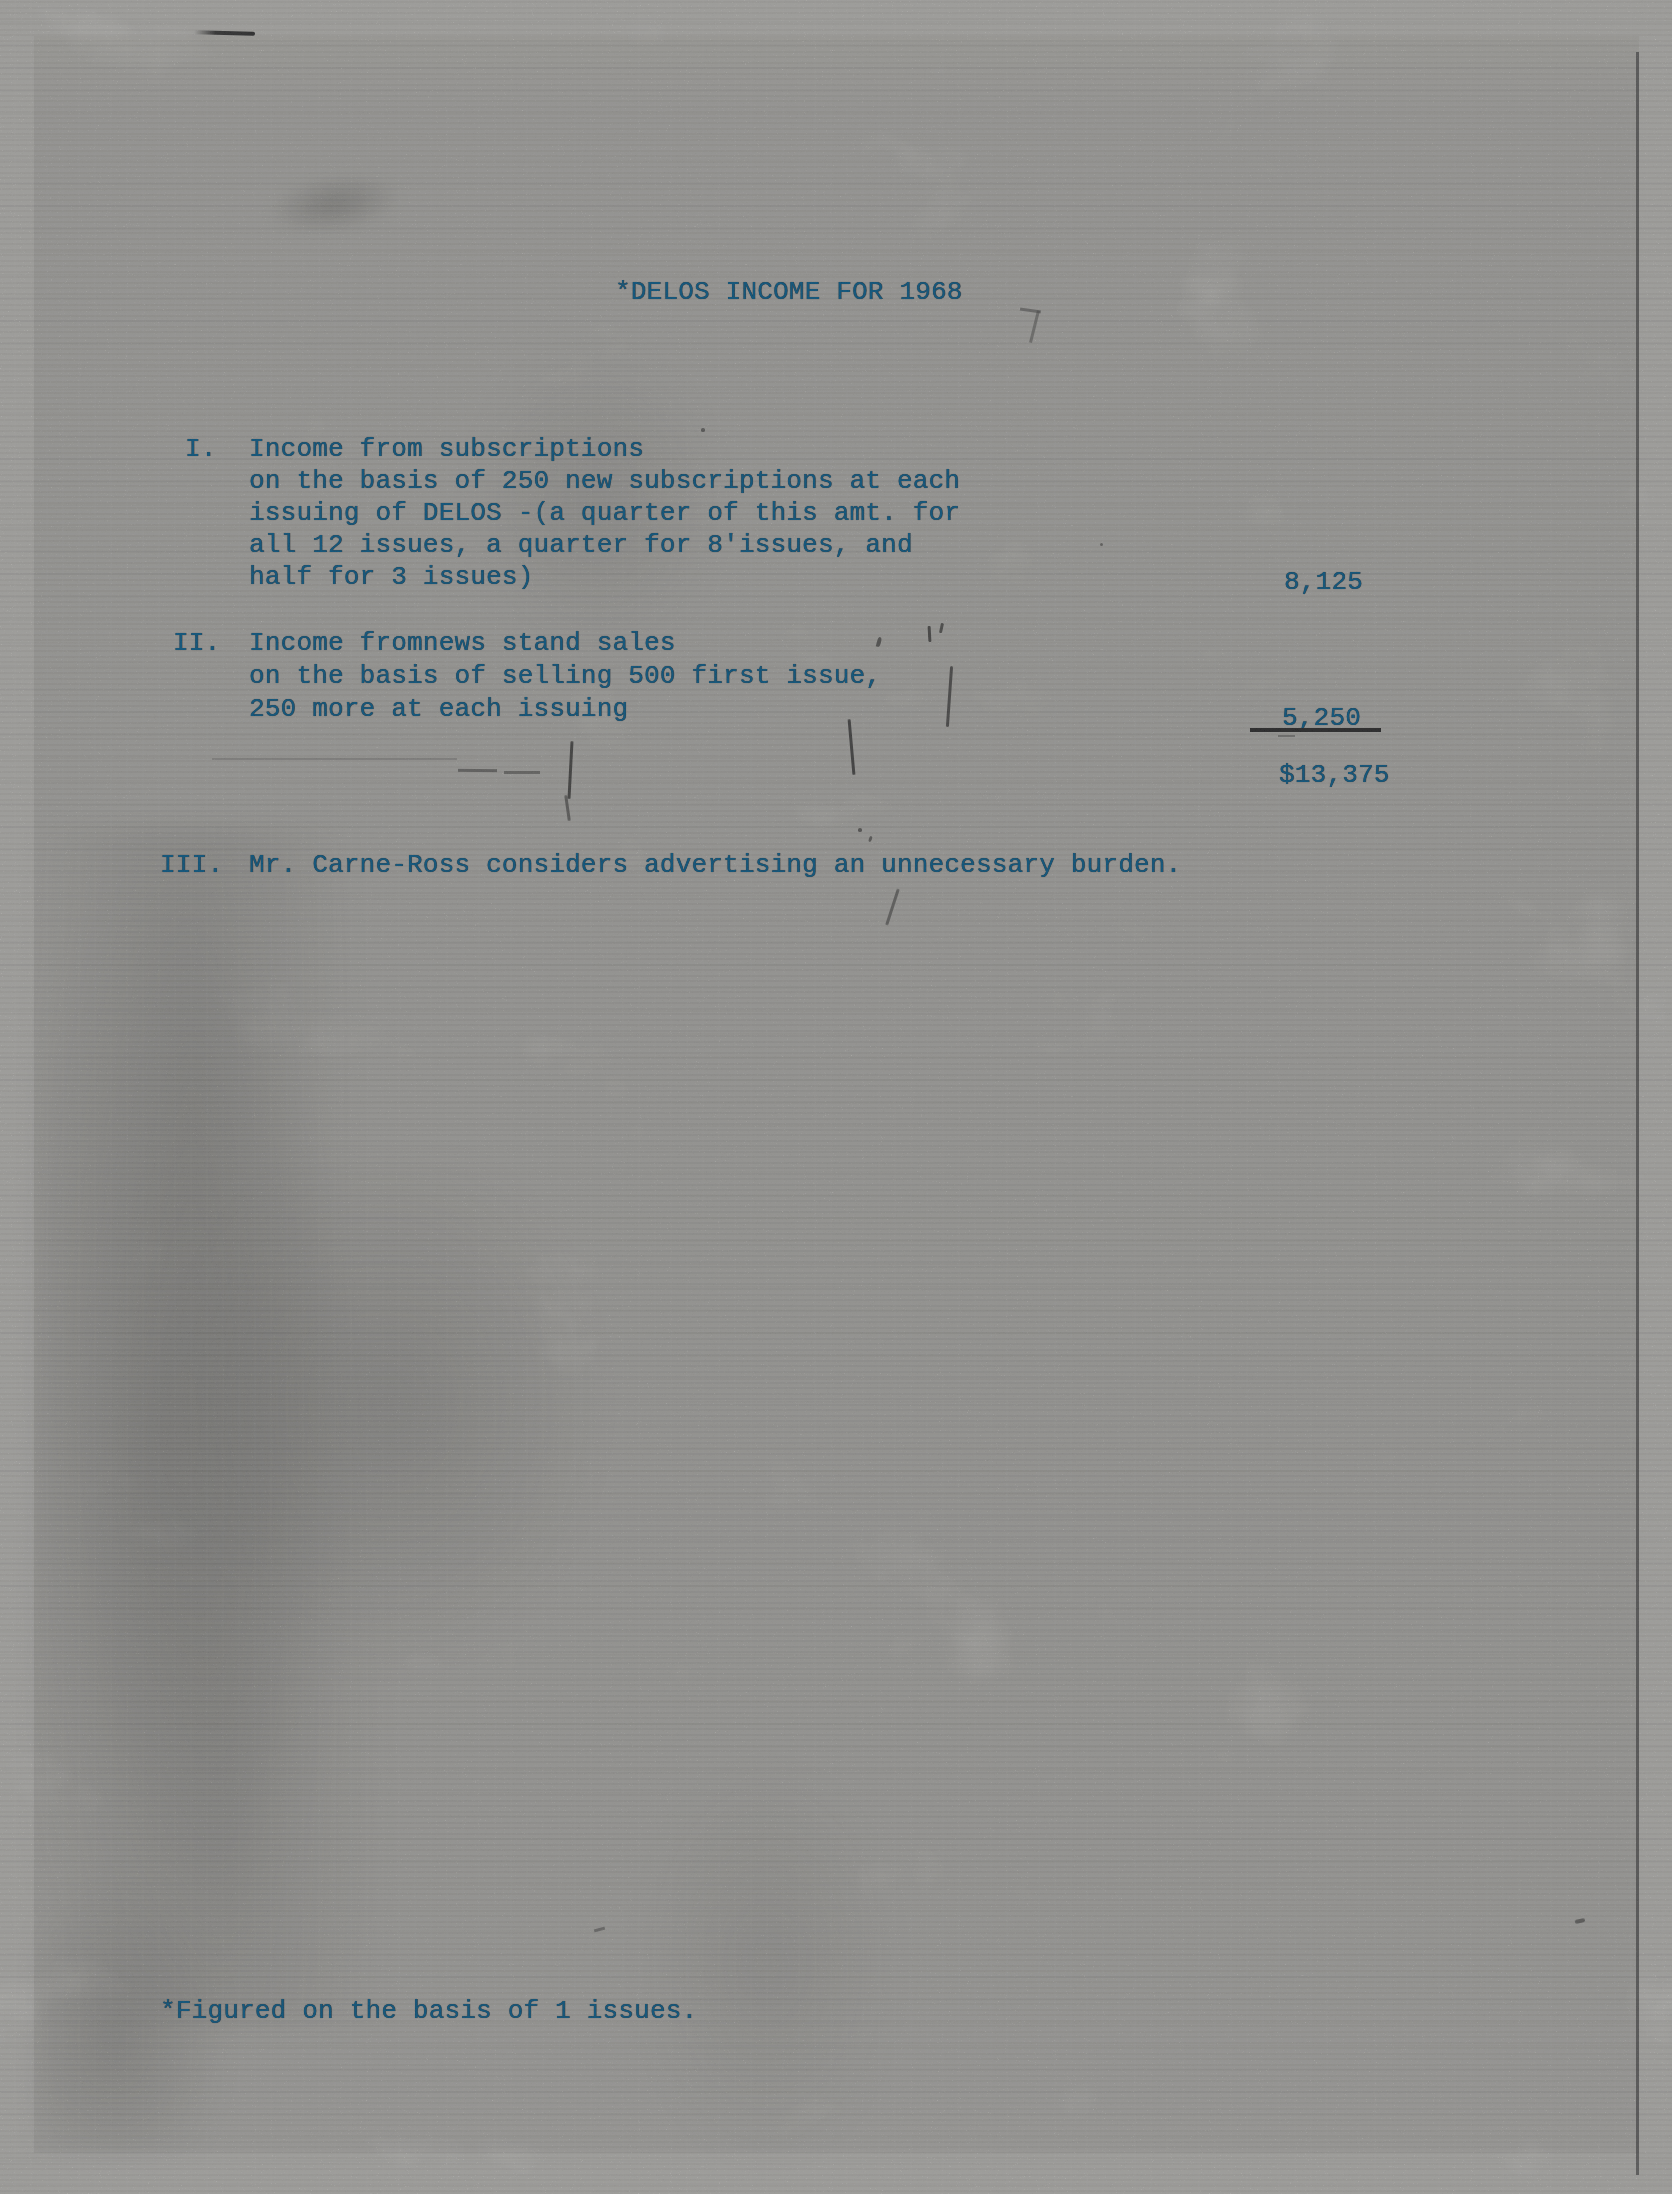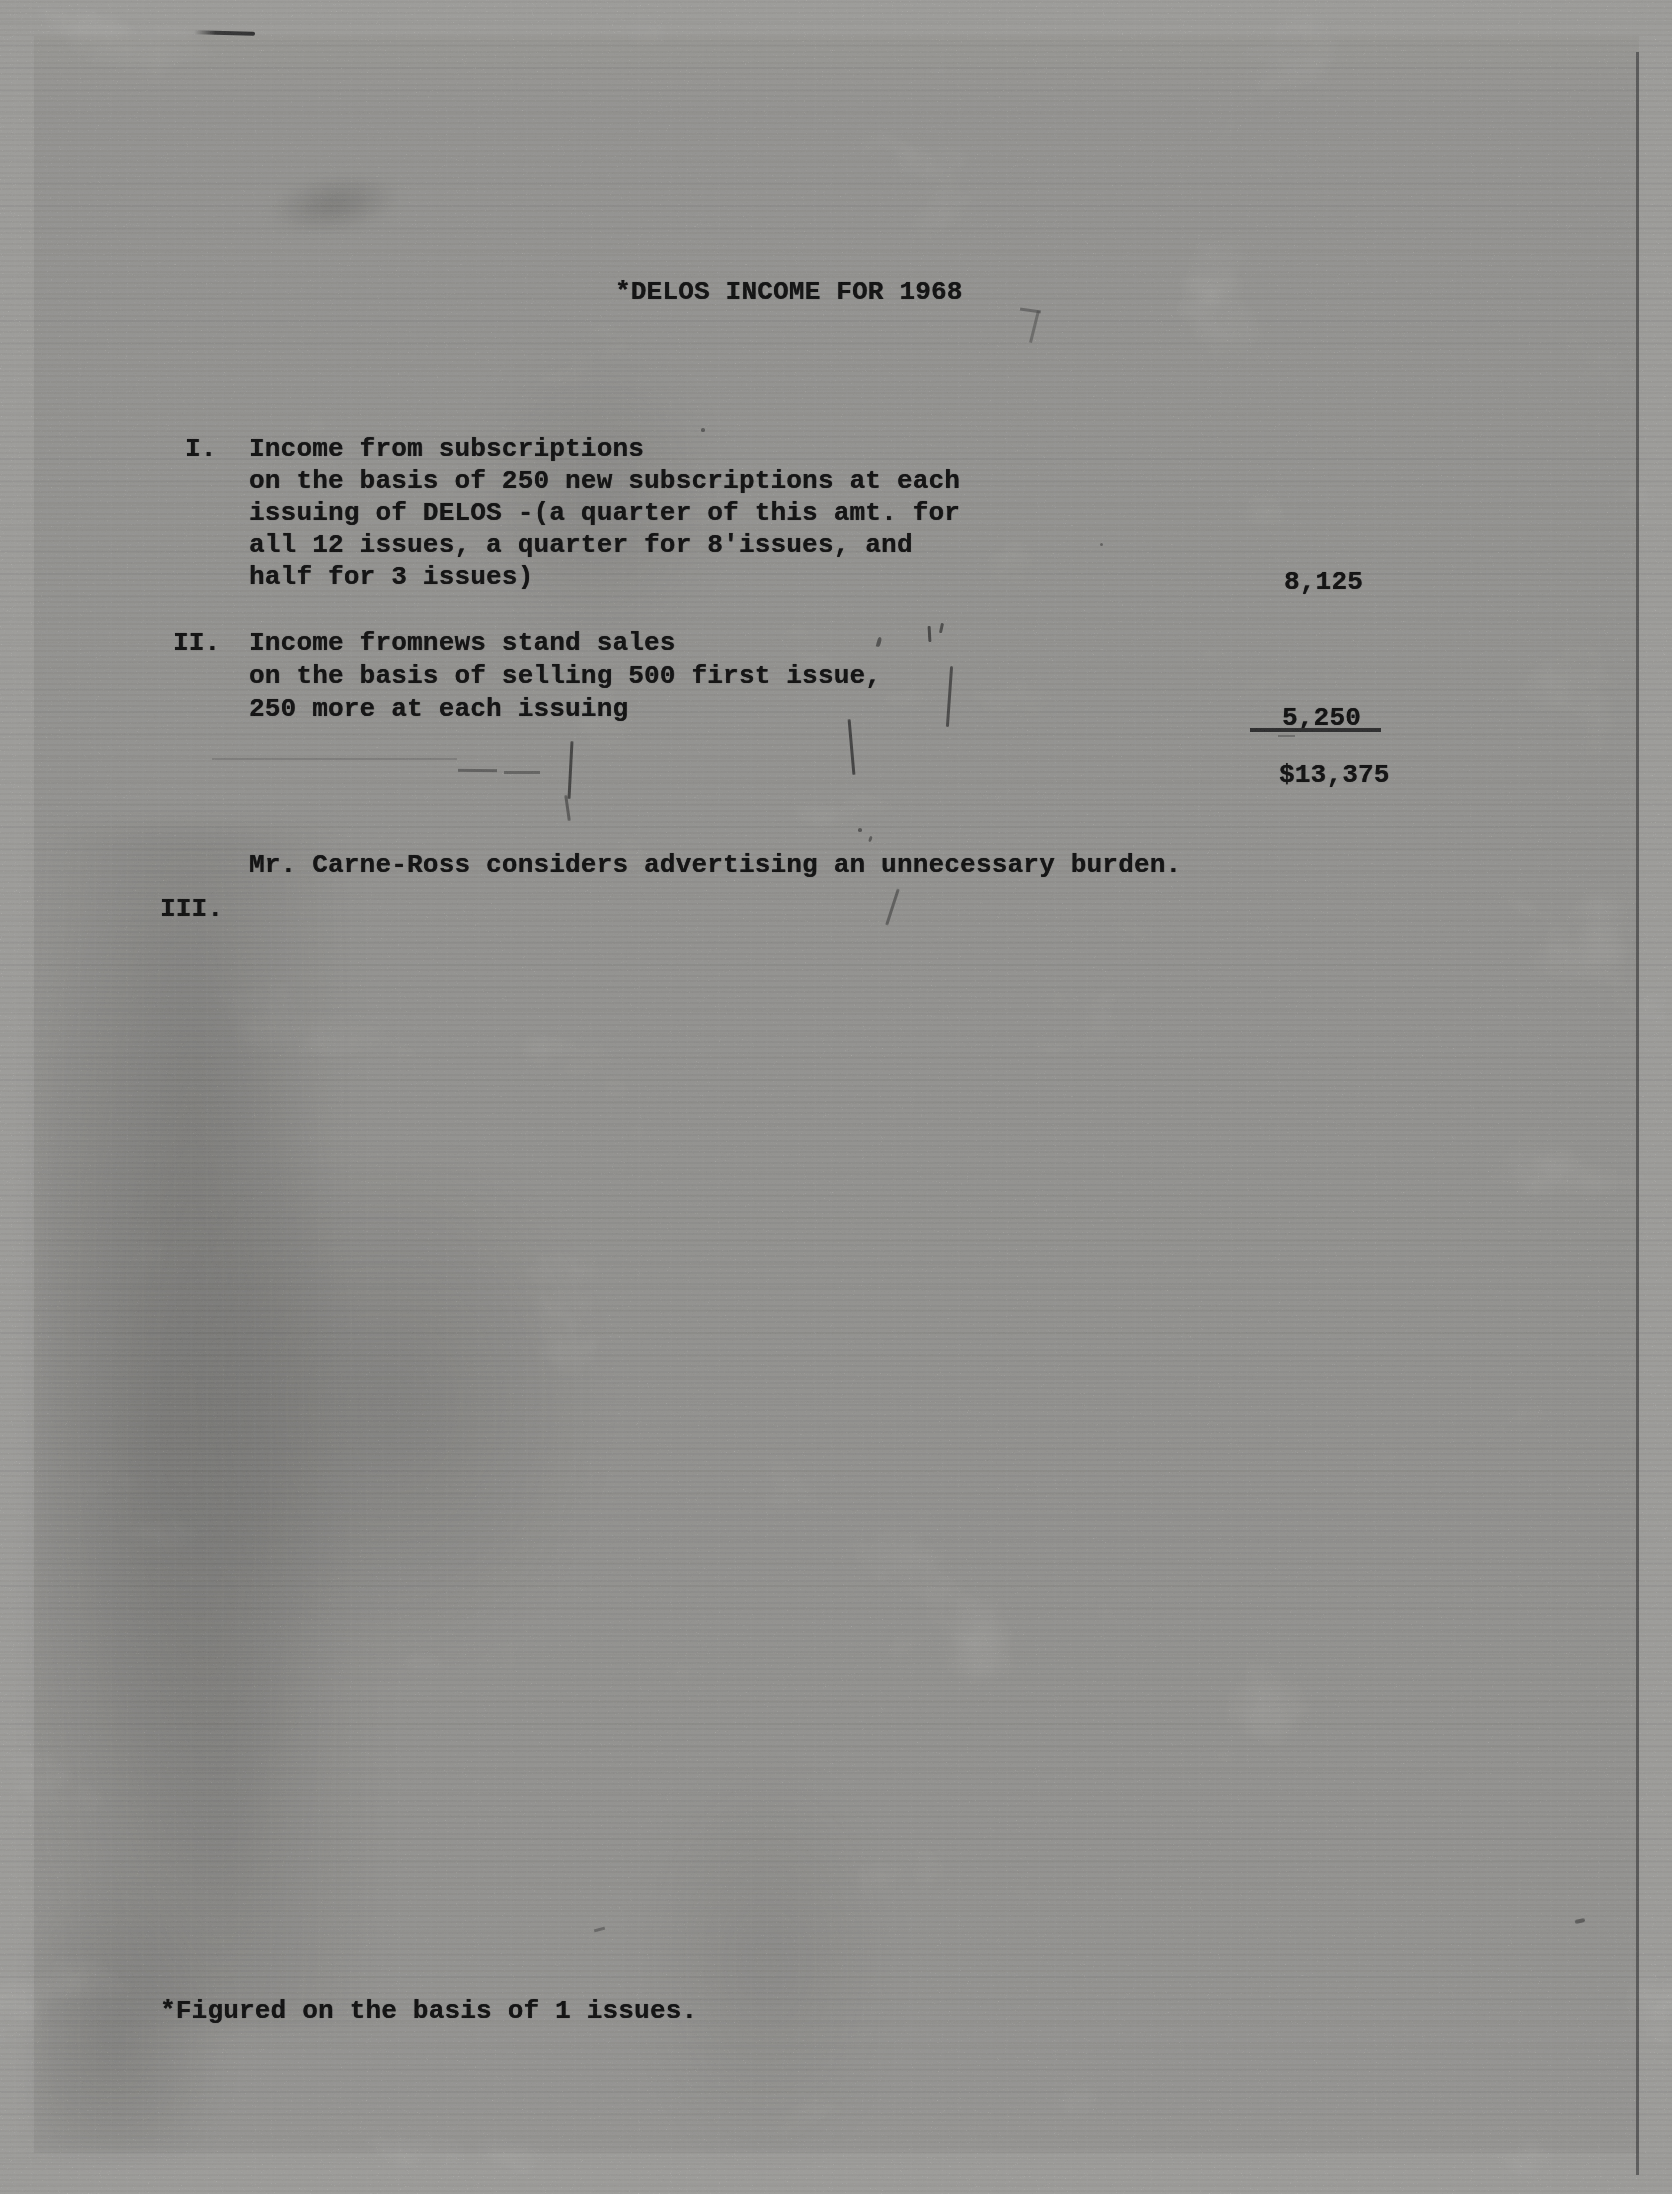--- a/index.html
+++ b/index.html
@@ -36,23 +36,23 @@
       repeating-linear-gradient(90deg,
         transparent 0px 14px, rgba(255,255,255,0.028) 14px 16px);
   }
   .smudge { position: absolute; pointer-events: none; }
   .noise { position: absolute; left: 0; top: 0; }
   
   .t {
     position: absolute;
     font-size: 26px;
     line-height: 1;
-    font-weight: bold;
+    font-weight: normal;
     letter-spacing: 0.2px;
-    color: #000000;
+    color: #0369a1;
     white-space: pre;
     text-shadow: 0 0 0.8px rgba(25,25,28,0.85), 0.4px 0.4px 0.6px rgba(25,25,28,0.45);
     filter: blur(0.2px);
   }
   .rule {
     position: absolute;
     background: #2b2b2d;
     filter: blur(0.4px);
   }
   .mk { position: absolute; background: #2a2a2c; }
@@ -94,21 +94,21 @@
 <div class="t" style="left:173px; top:630px;">II.</div>
 <div class="t" style="left:249px; top:630px;">Income fromnews stand sales</div>
 <div class="t" style="left:249px; top:663px;">on the basis of selling 500 first issue,</div>
 <div class="t" style="left:249px; top:696px;">250 more at each issuing</div>
 <div class="t" style="left:1282px; top:696px;margin-top:9px;">5,250</div>
 
 <div class="rule" style="left:1250px; top:728px; width:131px; height:4.3px;"></div>
 <div class="mk" style="left:1278px; top:735px; width:17px; height:1.8px; background:rgba(55,55,55,0.4);"></div>
 <div class="t" style="left:1247px; top:762px;margin-left:32px;">$13,375</div>
 
-<div class="t" style="left:160px; top:896px;text-align:right;">III.</div>
+<div class="t" style="left:160px; top:852px;text-align:right;">III.</div>
 <div class="t" style="left:249px; top:852px;">Mr. Carne-Ross considers advertising an unnecessary burden.</div>
 
 <div class="t" style="left:160px; top:1998px;">*Figured on the basis of 1 issues.</div>
 
 <div class="mk" style="left:194px; top:31px; width:61px; height:3.7px; border-radius:1.8px;
             transform:rotate(1.5deg);
             background:linear-gradient(90deg, transparent, rgba(20,20,22,0.8) 35%, rgba(20,20,22,0.85));"></div>
 <div class="mk" style="left:1020px; top:309px; width:21px; height:2.5px; transform:rotate(8deg);
             background:rgba(80,80,80,0.55); filter:blur(0.6px);"></div>
 <div class="mk" style="left:1033px; top:310px; width:2.5px; height:33px; transform:rotate(14deg);

